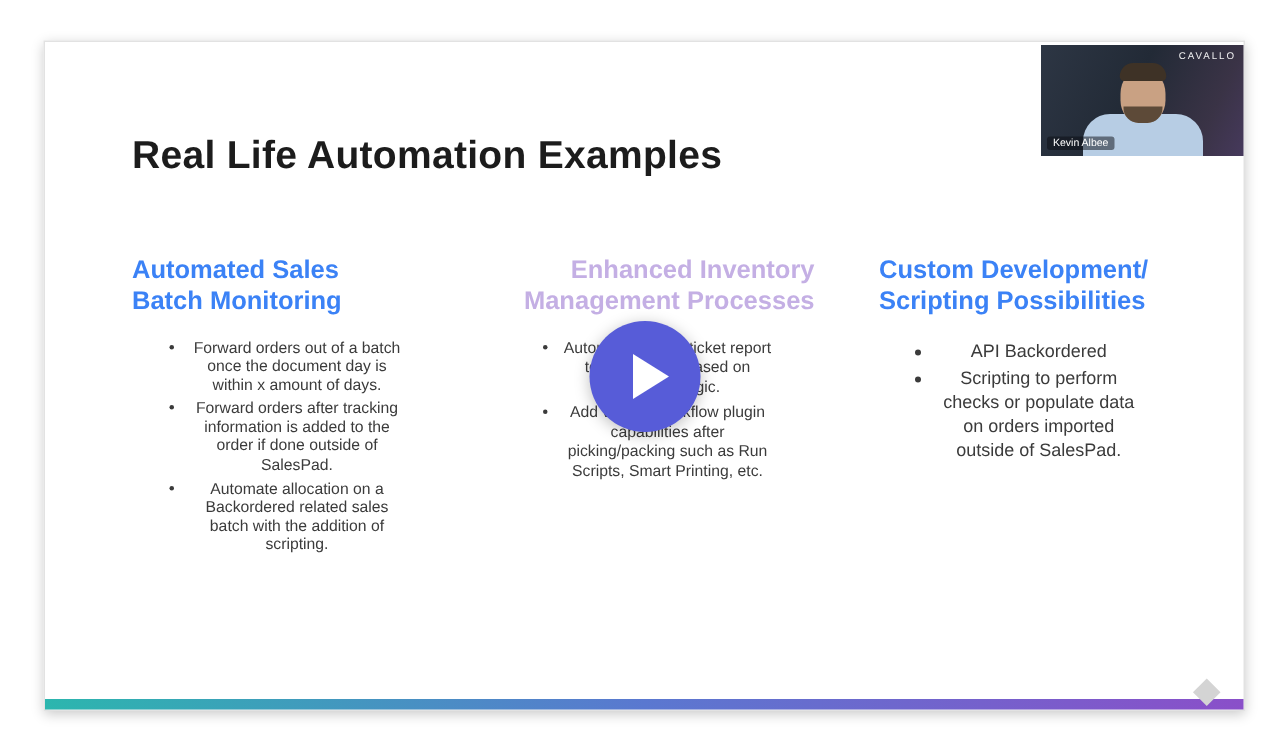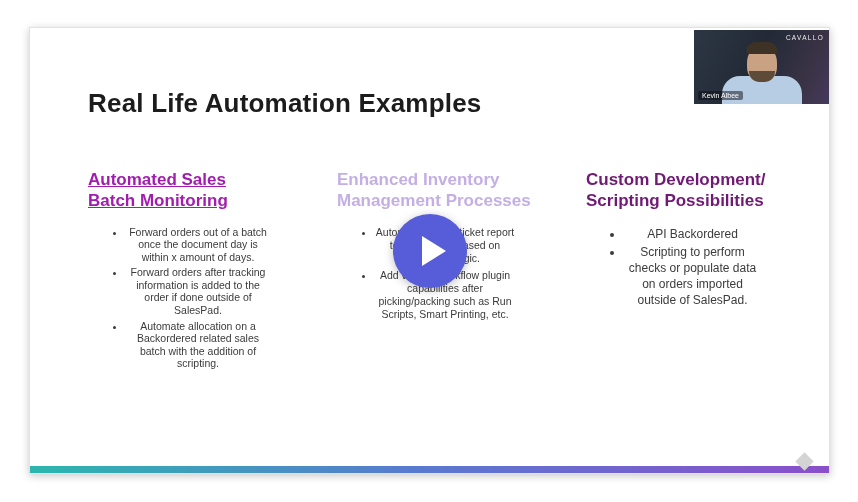--- a/index.html
+++ b/index.html
@@ -98,40 +98,40 @@
 <body>
 
 <div class="page">
   <div class="slide">
 
     <h1 class="slide-title">Real Life Automation Examples</h1>
 
     <div class="columns">
 
       <section class="col col1">
-        <h2 style="color: #a21caf; text-decoration: underline;">Automated Sales
+        <h2 style="color: #3b82f6;">Automated Sales
 Batch Monitoring</h2>
         <ul>
           <li>Forward orders out of a batch once the document day is within x amount of days.</li>
           <li>Forward orders after tracking information is added to the order if done outside of SalesPad.</li>
           <li>Automate allocation on a Backordered related sales batch with the addition of scripting.</li>
         </ul>
       </section>
 
       <section class="col col2">
-        <h2 style="color: rgb(196, 175, 228);">Enhanced Inventory
+        <h2 style="color: rgb(196, 175, 228); text-align: right;">Enhanced Inventory
 Management Processes</h2>
         <ul>
           <li>Automate picking ticket report to hold orders based on definable logic.</li>
           <li>Add various workflow plugin capabilities after picking/packing such as Run Scripts, Smart Printing, etc.</li>
         </ul>
       </section>
 
       <section class="col col3">
-        <h2 style="color: #701a75;">Custom Development/
+        <h2 style="color: #3b82f6;">Custom Development/
 Scripting Possibilities</h2>
         <ul>
           <li>API Backordered</li>
           <li>Scripting to perform checks or populate data on orders imported outside of SalesPad.</li>
         </ul>
       </section>
 
     </div>
 
     <div class="webcam">

